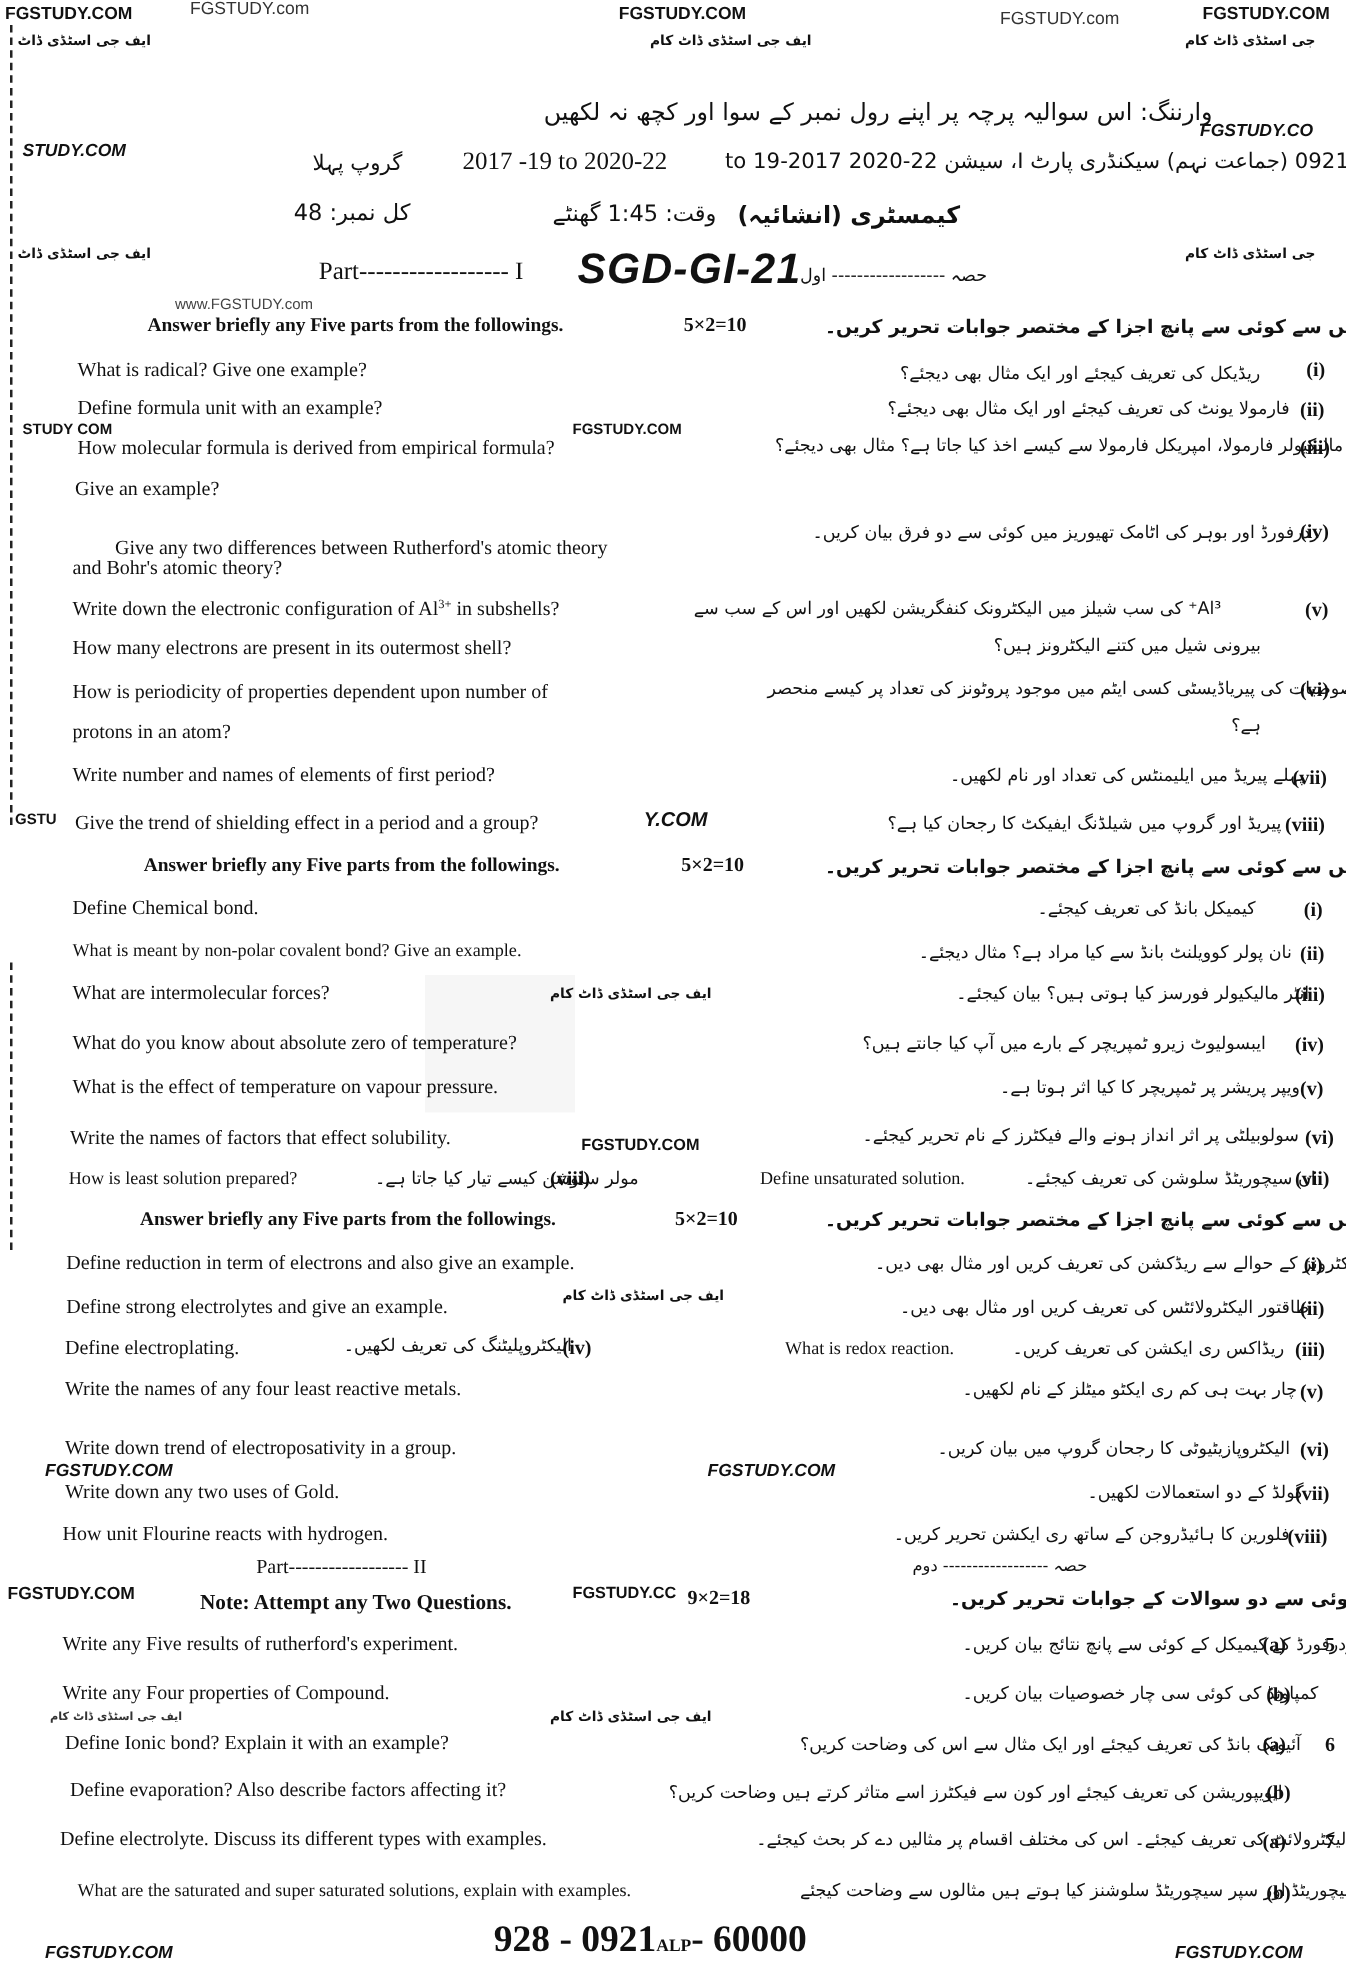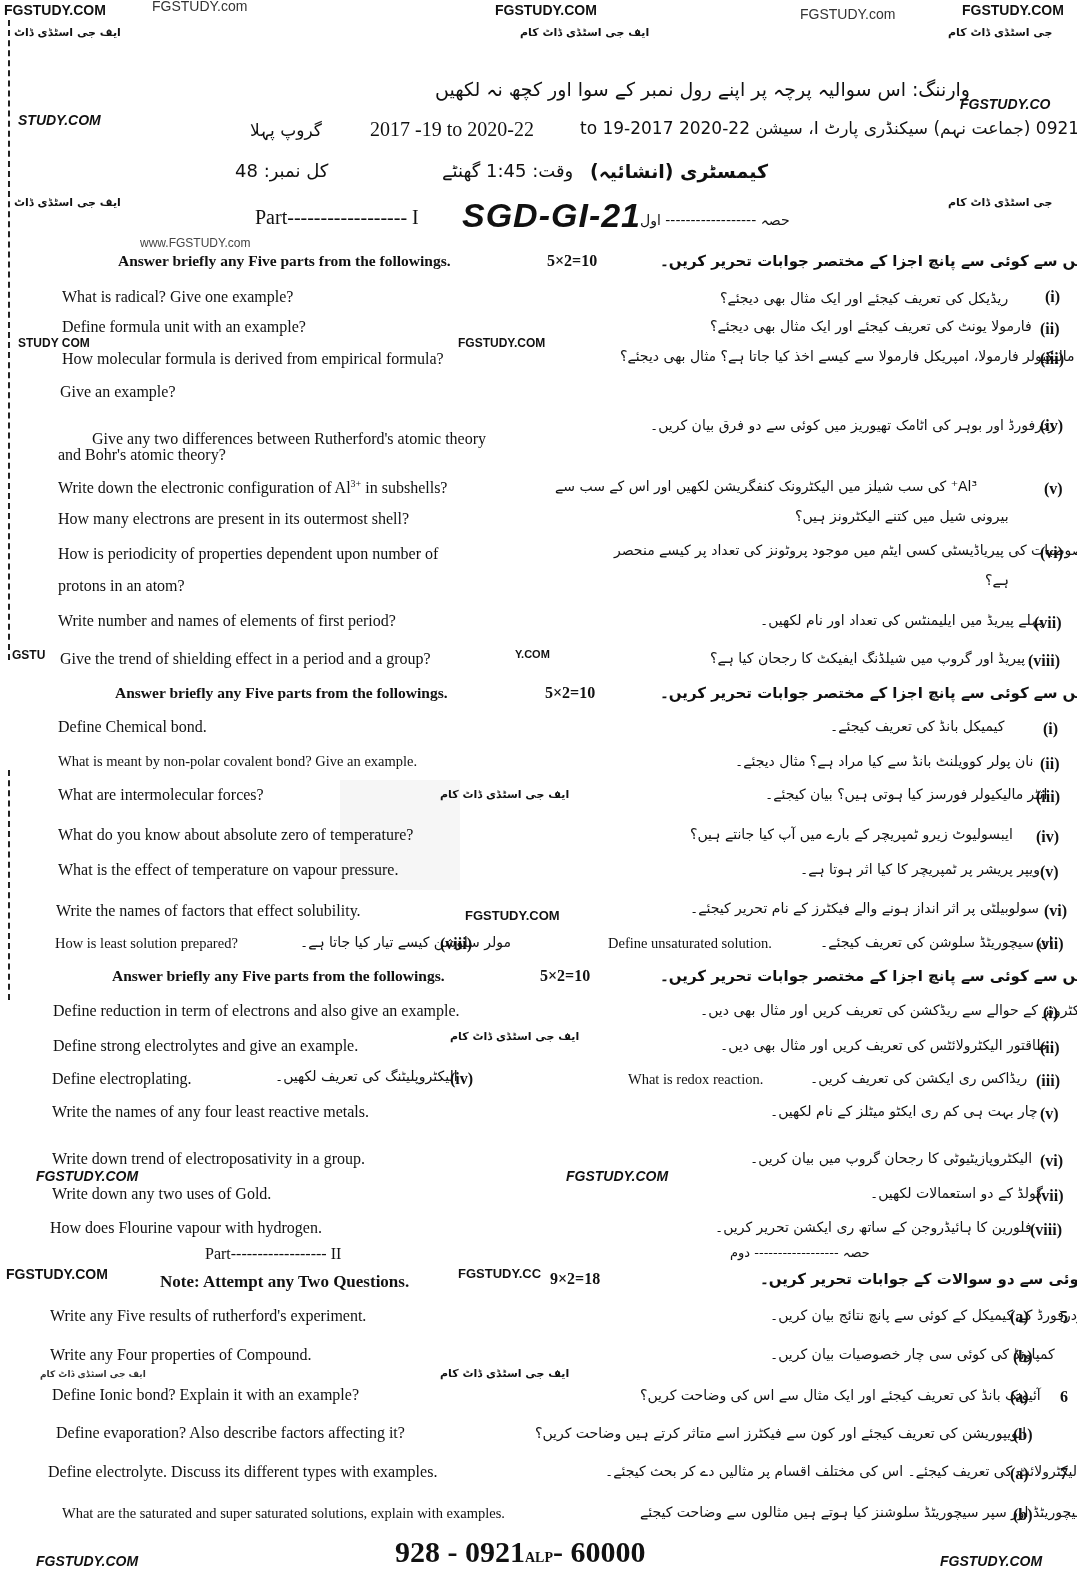--- a/index.html
+++ b/index.html
@@ -96,21 +96,21 @@
   <div class="abs urdu" style="left:614px;top:542px;">خصوصیات کی پیریاڈیسٹی کسی ایٹم میں موجود پروٹونز کی تعداد پر کیسے منحصر</div>
   <div class="abs num" style="left:1040px;top:544px;">(vi)</div>
   <div class="abs en" style="left:58px;top:577px;">protons in an atom?</div>
   <div class="abs urdu" style="left:985px;top:572px;">ہے؟</div>
 
   <div class="abs en" style="left:58px;top:612px;">Write number and names of elements of first period?</div>
   <div class="abs urdu" style="left:760px;top:612px;">پہلے پیریڈ میں ایلیمنٹس کی تعداد اور نام لکھیں۔</div>
   <div class="abs num" style="left:1034px;top:614px;">(vii)</div>
 
   <div class="abs wm" style="left:12px;top:648px;font-size:12px;">GSTU</div>
-  <div class="abs wm" style="left:515px;top:648px;font-size:11px;">Y.COM</div>
+  <div class="abs wm" style="left:515px;top:648px;font-size:16px;font-style:italic;">Y.COM</div>
   <div class="abs en" style="left:60px;top:650px;">Give the trend of shielding effect in a period and a group?</div>
   <div class="abs urdu" style="left:710px;top:650px;">پیریڈ اور گروپ میں شیلڈنگ ایفیکٹ کا رجحان کیا ہے؟</div>
   <div class="abs num" style="left:1028px;top:652px;">(viii)</div>
 </section>
 
 <section>
   <div class="faint-bg" style="left:340px;top:780px;width:120px;height:110px;"></div>
   <div class="abs heading" style="left:115px;top:684px;">Answer briefly any Five parts from the followings.</div>
   <div class="abs marks" style="left:545px;top:684px;">5×2=10</div>
   <div class="abs urdu urdu-b" style="left:660px;top:684px;">سوال نمبر3۔ درج ذیل میں سے کوئی سے پانچ اجزا کے مختصر جوابات تحریر کریں۔</div>
@@ -180,21 +180,21 @@
   <div class="abs urdu" style="left:750px;top:1150px;">الیکٹروپازیٹیوٹی کا رجحان گروپ میں بیان کریں۔</div>
   <div class="abs num" style="left:1040px;top:1152px;">(vi)</div>
 
   <div class="abs wm wm-i" style="left:36px;top:1168px;">FGSTUDY.COM</div>
   <div class="abs wm wm-i" style="left:566px;top:1168px;">FGSTUDY.COM</div>
 
   <div class="abs en" style="left:52px;top:1185px;">Write down any two uses of Gold.</div>
   <div class="abs urdu" style="left:870px;top:1185px;">گولڈ کے دو استعمالات لکھیں۔</div>
   <div class="abs num" style="left:1036px;top:1187px;">(vii)</div>
 
-  <div class="abs en" style="left:50px;top:1219px;">How does Flourine vapour with hydrogen.</div>
+  <div class="abs en" style="left:50px;top:1219px;">How unit Flourine reacts with hydrogen.</div>
   <div class="abs urdu" style="left:715px;top:1219px;">فلورین کا ہائیڈروجن کے ساتھ ری ایکشن تحریر کریں۔</div>
   <div class="abs num" style="left:1030px;top:1221px;">(viii)</div>
 </section>
 
 <section>
   <div class="abs en" style="left:205px;top:1245px;">Part------------------ II</div>
   <div class="abs urdu" style="left:730px;top:1245px;font-size:13px;">حصہ ------------------ دوم</div>
   <div class="abs wm" style="left:6px;top:1266px;">FGSTUDY.COM</div>
   <div class="abs heading" style="left:160px;top:1272px;font-size:17px;">Note: Attempt any Two Questions.</div>
   <div class="abs wm" style="left:458px;top:1266px;font-size:13px;">FGSTUDY.CC</div>

